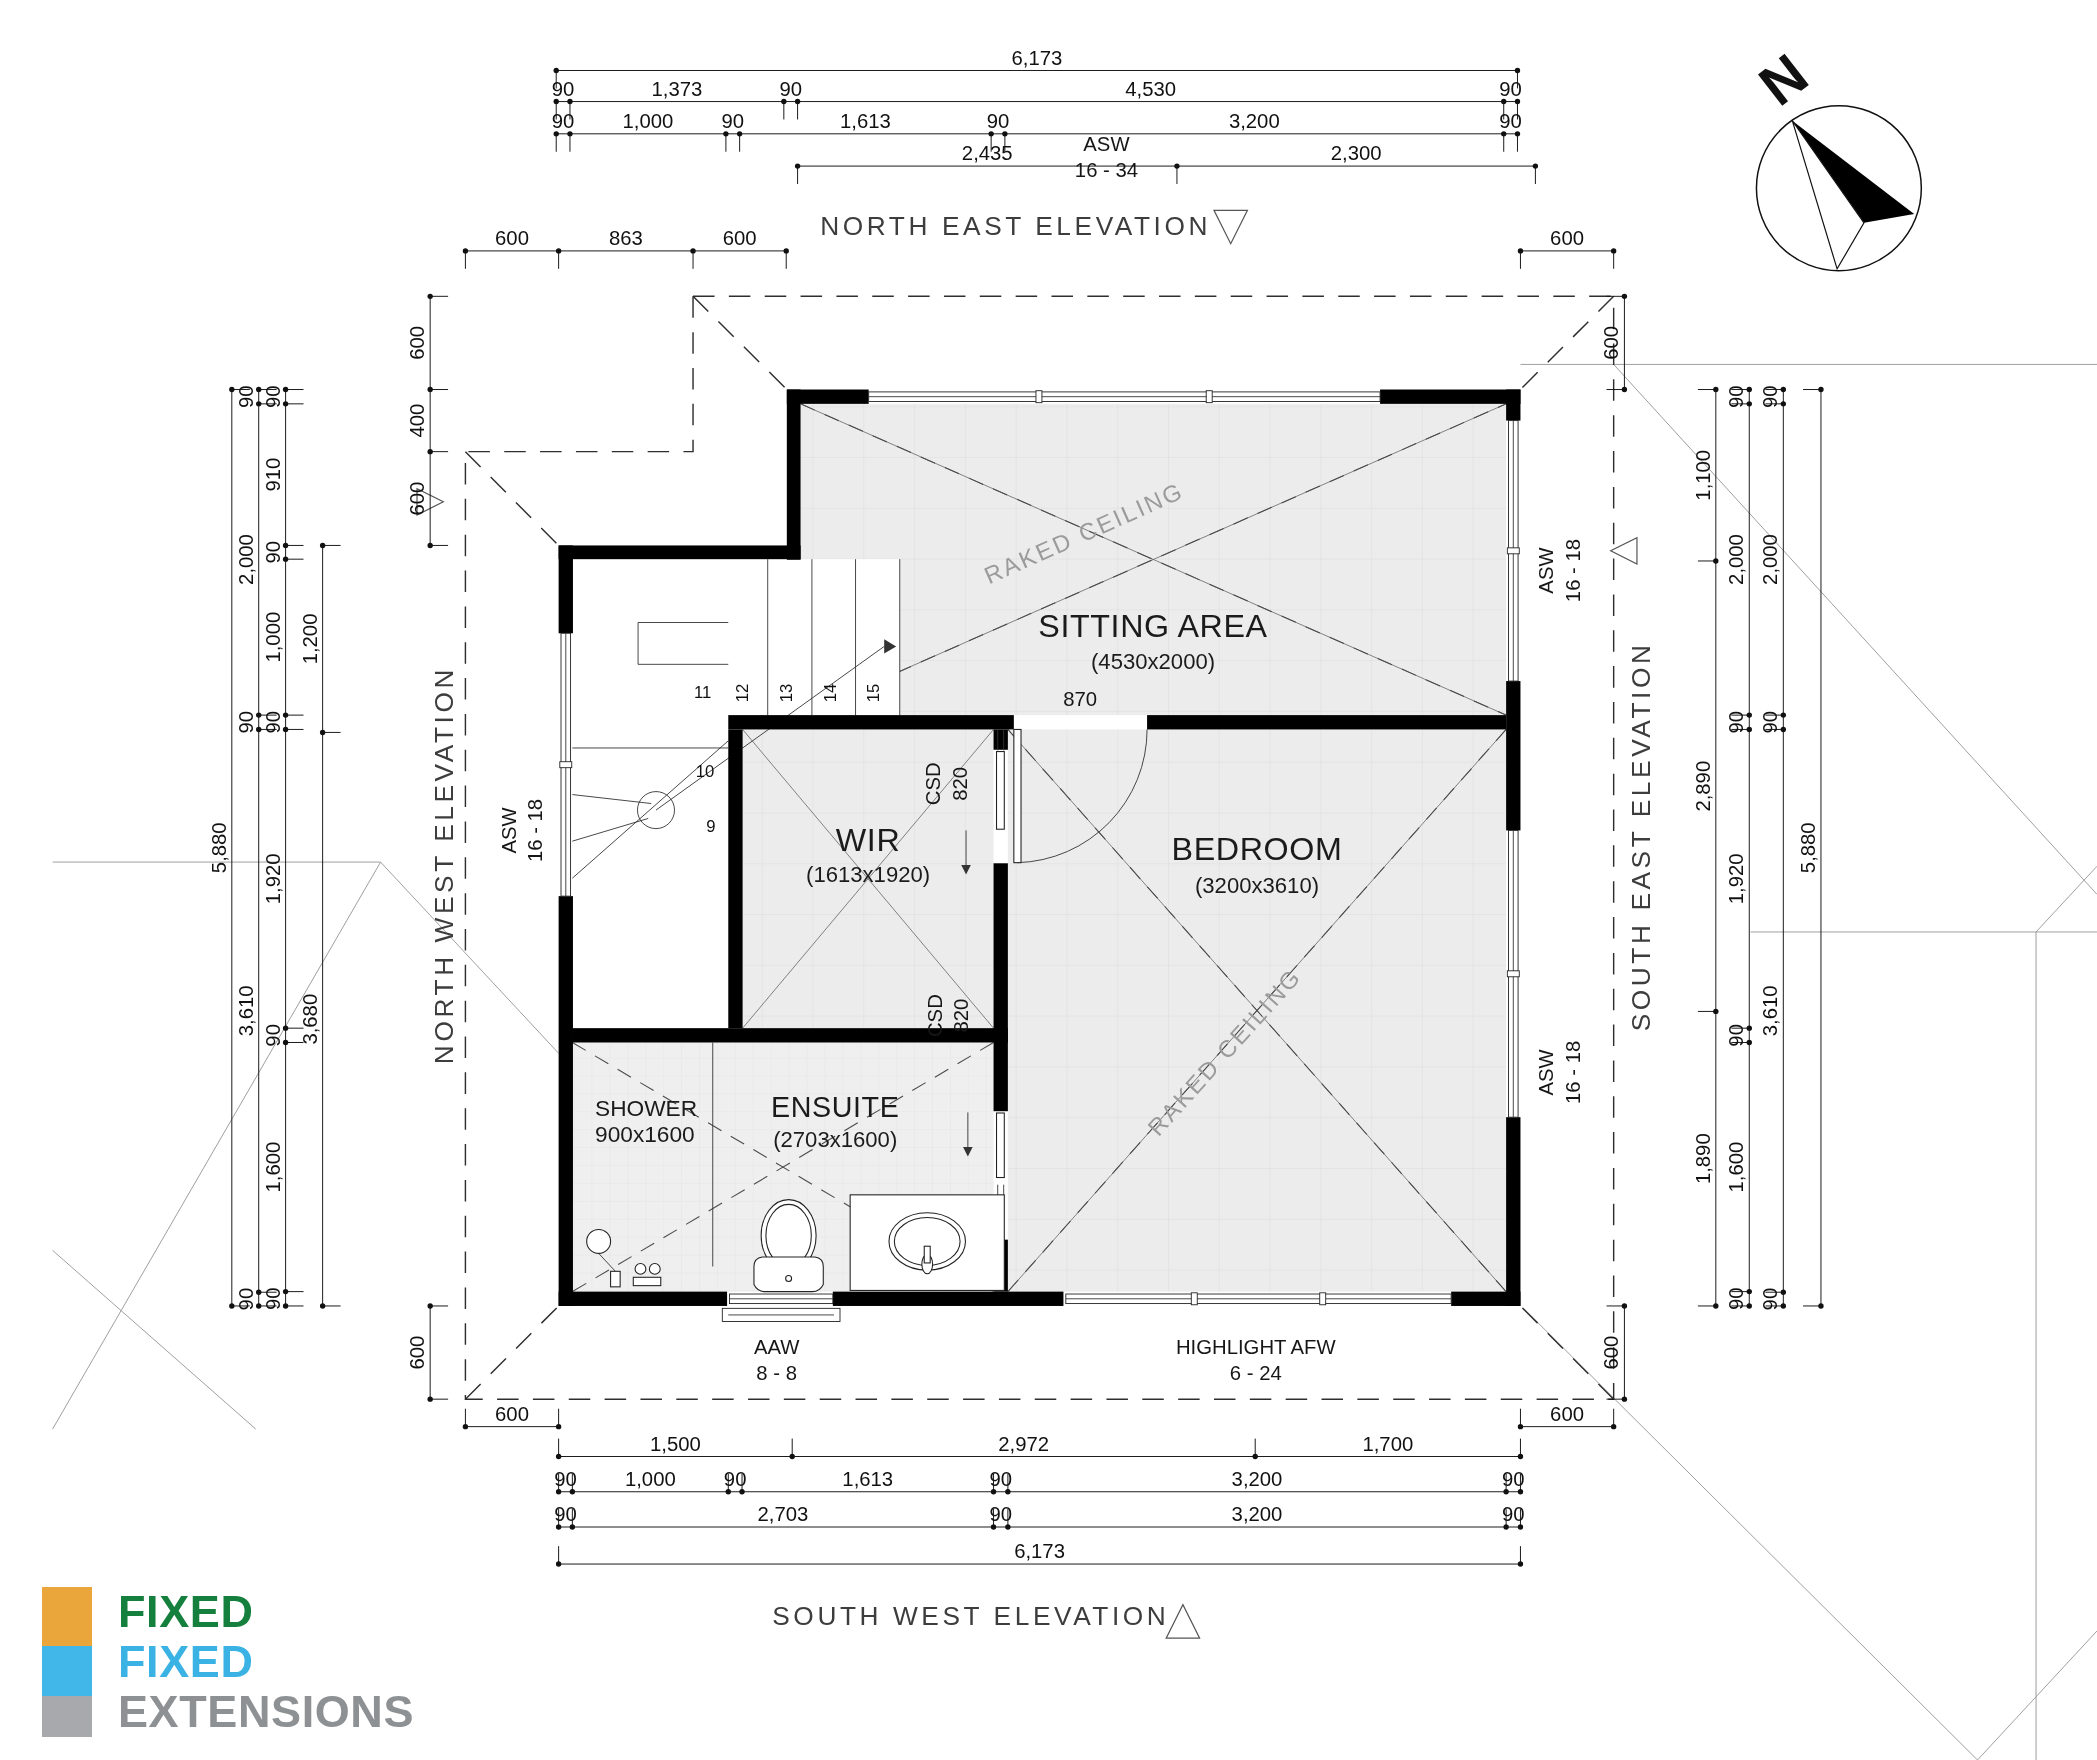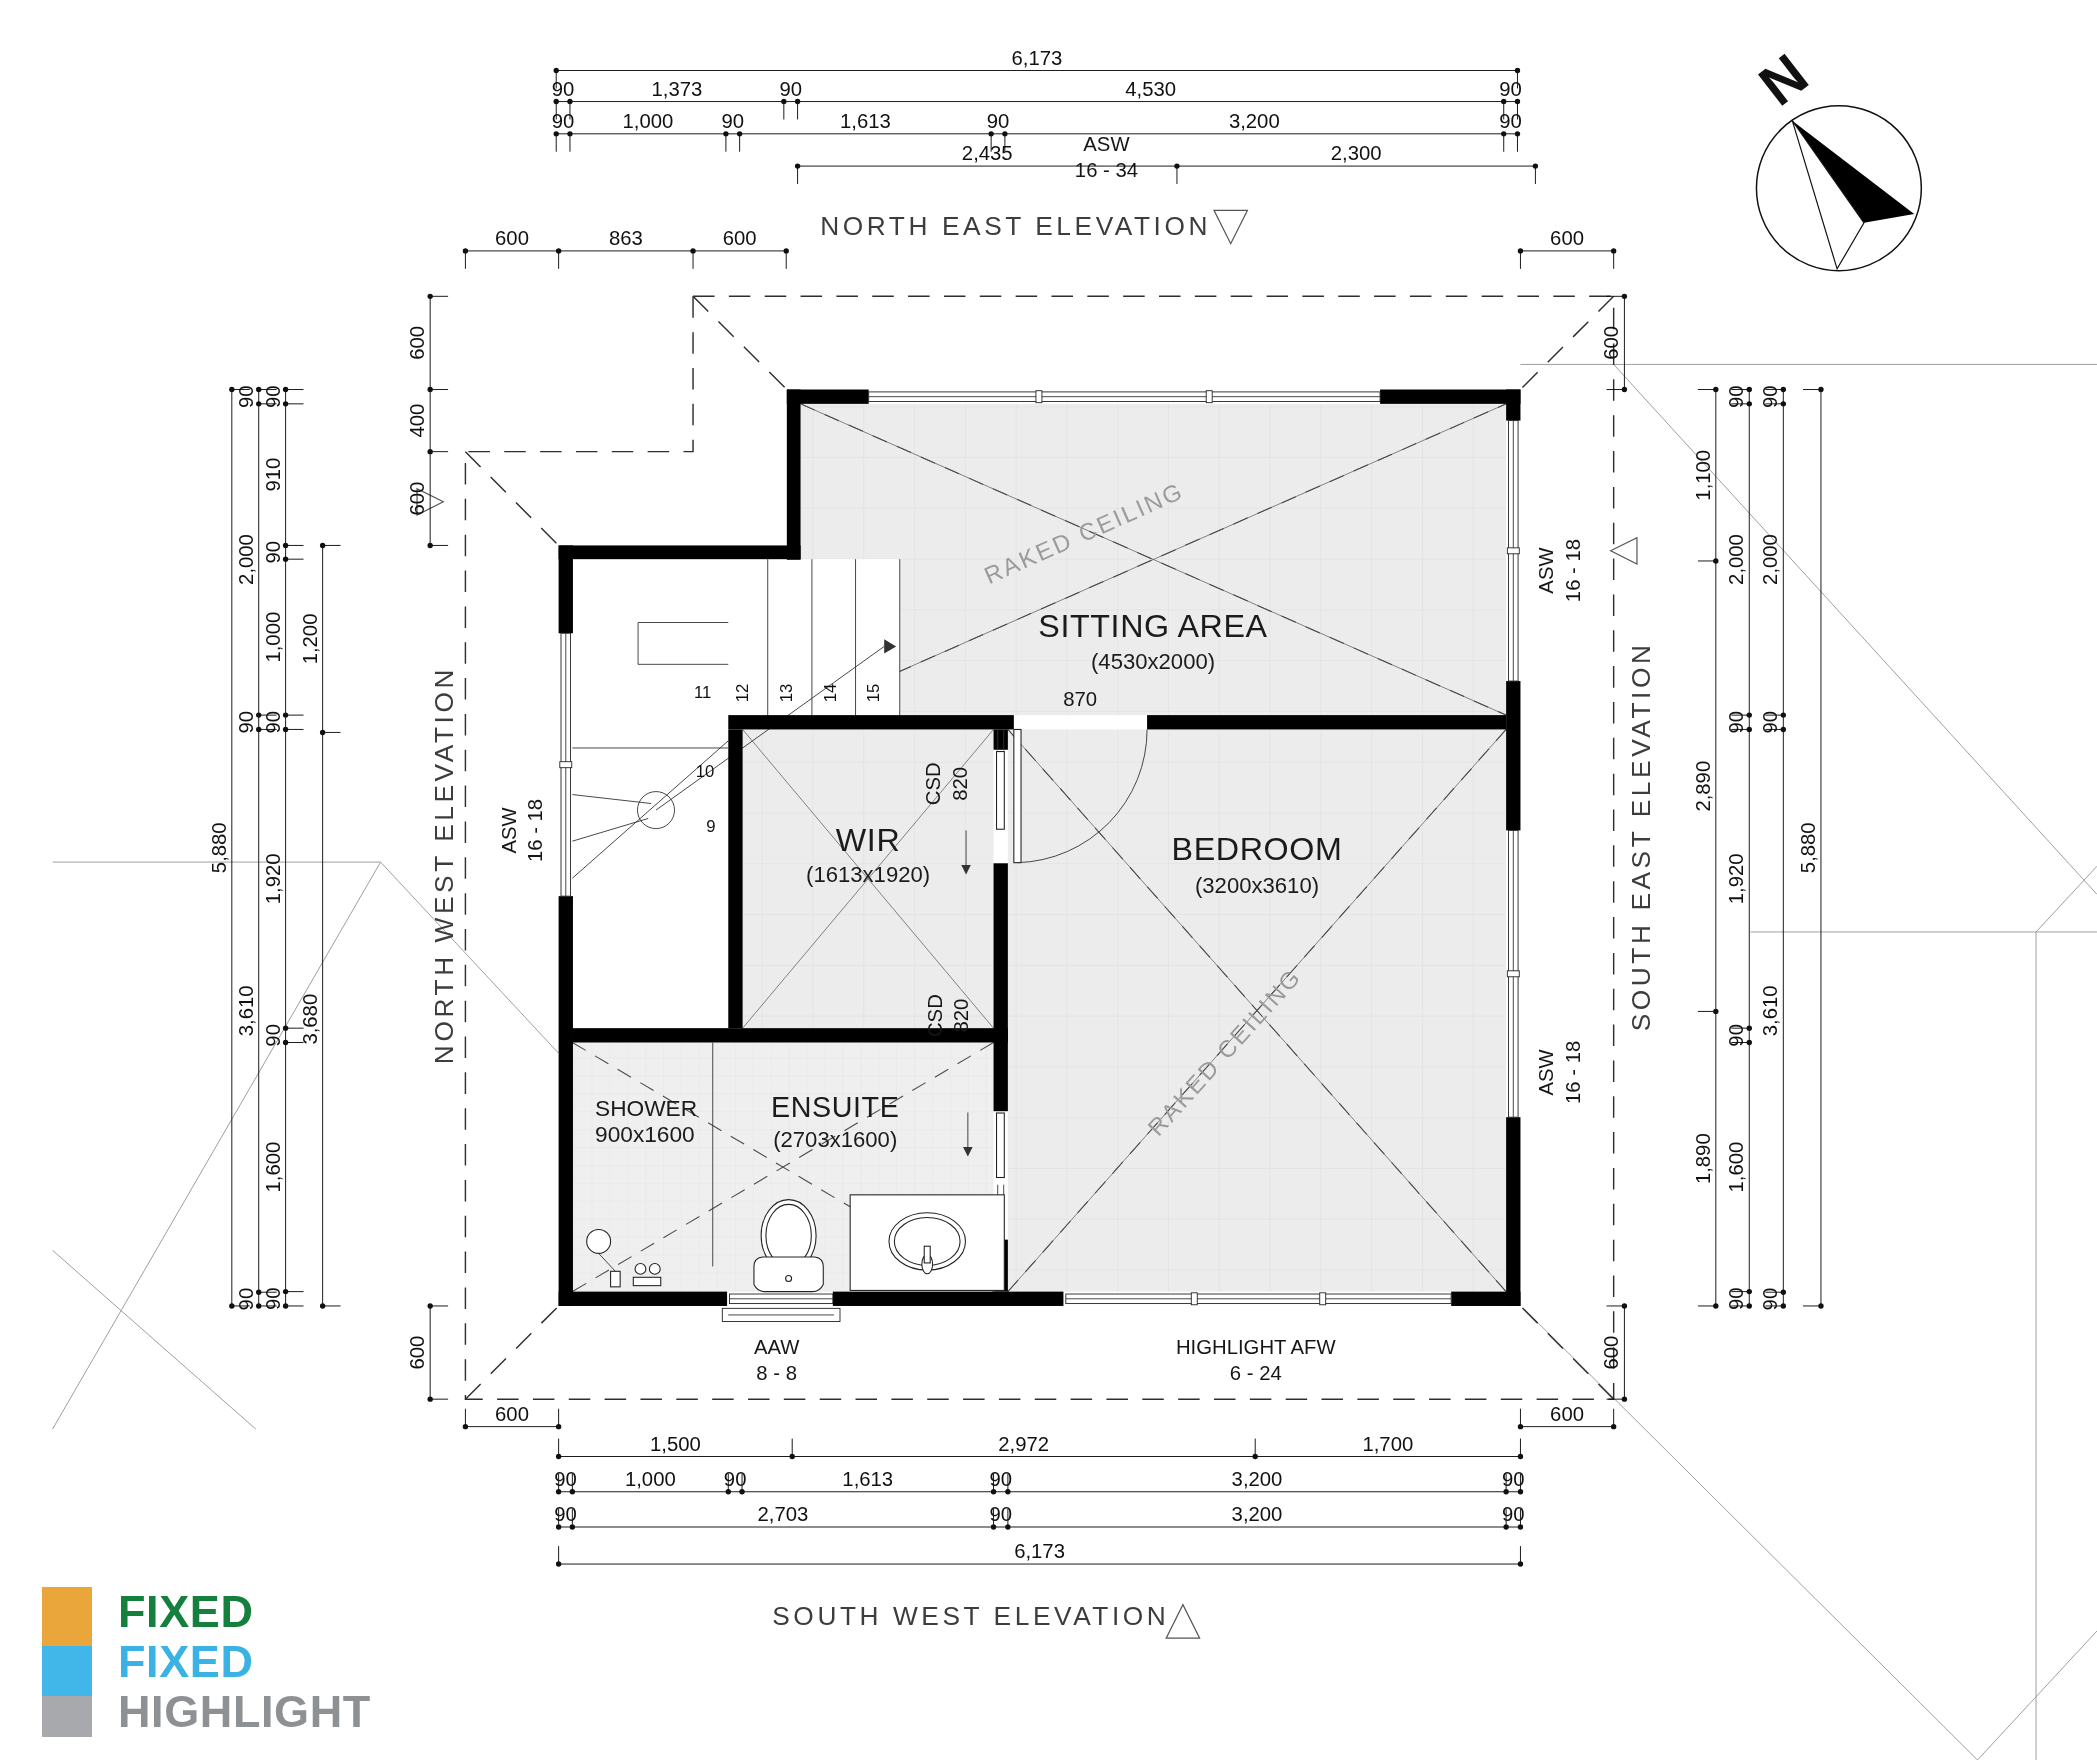--- a/index.html
+++ b/index.html
@@ -592,18 +592,18 @@
 
 <div class="logo">
   <div class="logo-bar">
     <div class="seg0" style="background: rgb(234, 166, 59);"></div>
     <div class="seg1" style="background: rgb(65, 182, 232);"></div>
     <div class="seg2" style="background: rgb(167, 169, 172);"></div>
   </div>
   <div class="logo-text">
     <div style="color: #15803d;">FIXED</div>
     <div style="color: rgb(58, 179, 228);">FIXED</div>
-    <div style="color: rgb(142, 145, 147);">HIGHLIGHT</div>
+    <div style="color: rgb(142, 145, 147);">EXTENSIONS</div>
   </div>
 </div>
 
 </div>
 
 
 </body></html>

